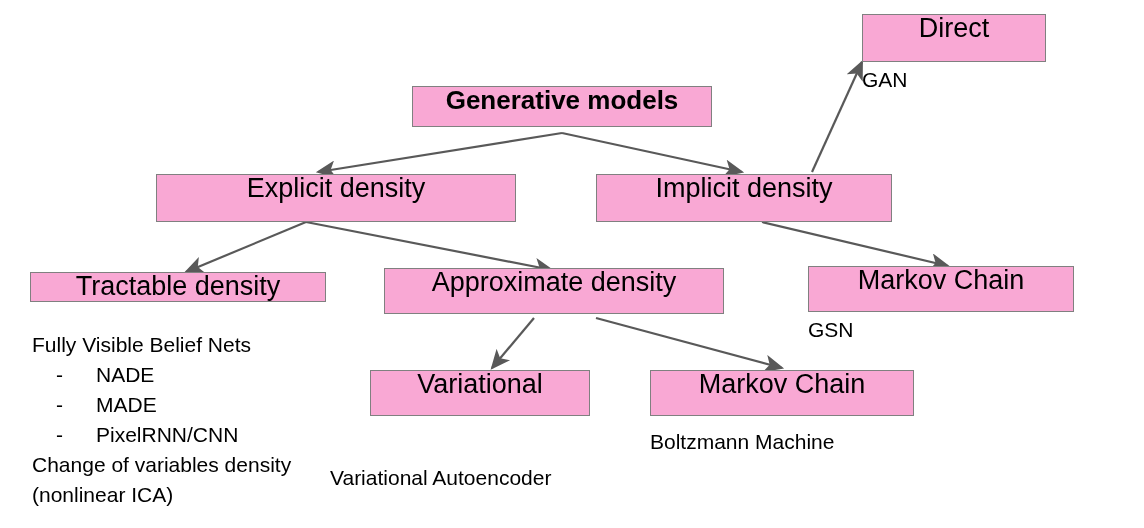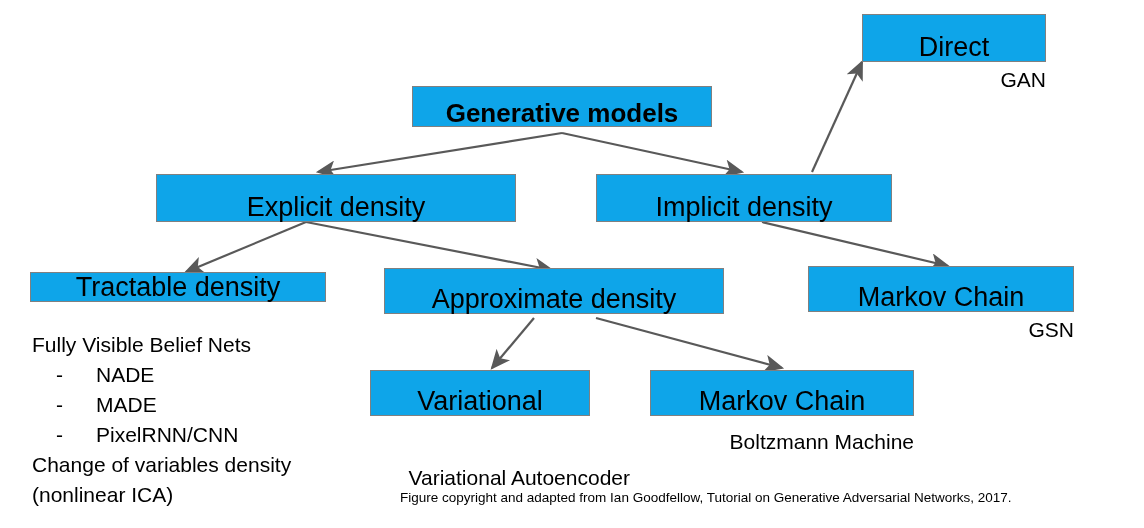--- a/index.html
+++ b/index.html
@@ -20,44 +20,44 @@
     position: absolute;
     left: 0;
     top: 0;
     width: 1144px;
     height: 528px;
     pointer-events: none;
   }
   .node {
     position: absolute;
     box-sizing: border-box;
-    background: #0ea5e9;
+    background: #f9a8d4;
     border: 1px solid #808080;
     display: flex;
-    align-items: flex-end;
+    align-items: flex-start;
     justify-content: center;
     text-align: center;
     color: #000000;
     line-height: 1;
     white-space: nowrap;
   }
   .node-label {
     font-size: 27px;
     letter-spacing: 0px;
   }
   .node.root .node-label {
     font-weight: bold;
     font-size: 26px;
   }
   .caption-under {
     position: absolute;
     font-size: 21px;
     color: #000000;
     white-space: nowrap;
-    text-align: right;
+    text-align: left;
   }
   .sidelist {
     position: absolute;
     font-size: 21px;
     line-height: 30px;
     color: #000000;
     white-space: nowrap;
   }
   .sidelist .bullet-row {
     display: block;
@@ -155,15 +155,14 @@
     <div class="bullet-row">
       <span class="dash">-</span><span>MADE</span>
     </div>
     <div class="bullet-row">
       <span class="dash">-</span><span>PixelRNN/CNN</span>
     </div>
     <div>Change of variables density</div>
     <div>(nonlinear ICA)</div>
   </div>
 
-  <div class="figure-credit" style="left:400px; top:490px;">Figure copyright and adapted from Ian Goodfellow, Tutorial on Generative Adversarial Networks, 2017.</div>
 
 </div>
 
 </body></html>

